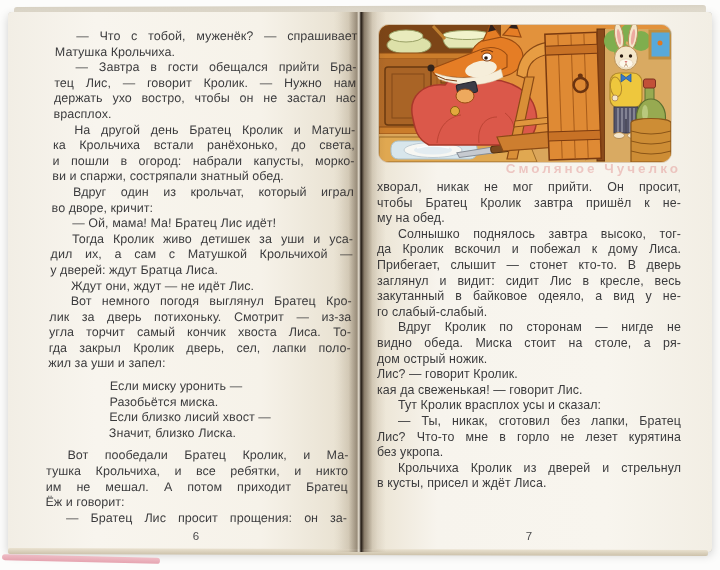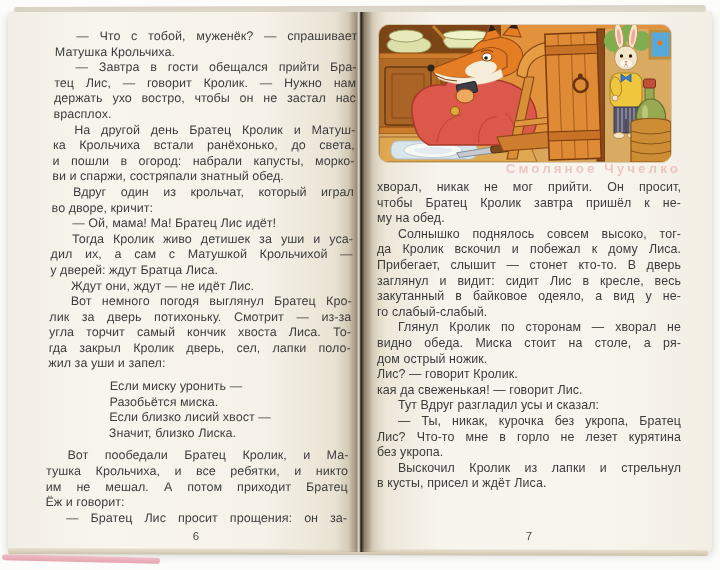--- a/index.html
+++ b/index.html
@@ -279,48 +279,48 @@
           <div class="line just first">— Братец Лис просит прощения: он за-</div>
         </div>
       </div>
     <div class="textcol" id="right-text">
         <div class="block para">
           <div class="line just">хворал, никак не мог прийти. Он просит,</div>
           <div class="line just">чтобы Братец Кролик завтра пришёл к не-</div>
           <div class="line">му на обед.</div>
         </div>
         <div class="block para">
-          <div class="line just first">Солнышко поднялось совсем высоко, тог-</div>
+          <div class="line just first">Солнышко поднялось завтра высоко, тог-</div>
           <div class="line just">да Кролик вскочил и побежал к дому Лиса.</div>
           <div class="line just">Прибегает, слышит — стонет кто-то. В дверь</div>
           <div class="line just">заглянул и видит: сидит Лис в кресле, весь</div>
           <div class="line just">закутанный в байковое одеяло, а вид у не-</div>
           <div class="line">го слабый-слабый.</div>
         </div>
         <div class="block para">
-          <div class="line just first">Глянул Кролик по сторонам — хворал не</div>
+          <div class="line just first">Вдруг Кролик по сторонам — нигде не</div>
           <div class="line just">видно обеда. Миска стоит на столе, а ря-</div>
           <div class="line">дом острый ножик.</div>
         </div>
         <div class="block para">
           <div class="line">Лис? — говорит Кролик.</div>
         </div>
         <div class="block para">
           <div class="line">кая да свеженькая! — говорит Лис.</div>
         </div>
         <div class="block para">
-          <div class="line first">Тут Вдруг разгладил усы и сказал:</div>
-        </div>
-        <div class="block para">
-          <div class="line just first">— Ты, никак, курочка без укропа, Братец</div>
+          <div class="line first">Тут Кролик врасплох усы и сказал:</div>
+        </div>
+        <div class="block para">
+          <div class="line just first">— Ты, никак, сготовил без лапки, Братец</div>
           <div class="line just">Лис? Что-то мне в горло не лезет курятина</div>
           <div class="line">без укропа.</div>
         </div>
         <div class="block para">
-          <div class="line just first">Выскочил Кролик из лапки и стрельнул</div>
+          <div class="line just first">Крольчиха Кролик из дверей и стрельнул</div>
           <div class="line">в кусты, присел и ждёт Лиса.</div>
         </div>
       </div>
 
     <div class="pagenum" id="pagenum-left">6</div>
     <div class="pagenum" id="pagenum-right">7</div>
 
     <div class="gutter-shadow"></div>
   </div>
 

